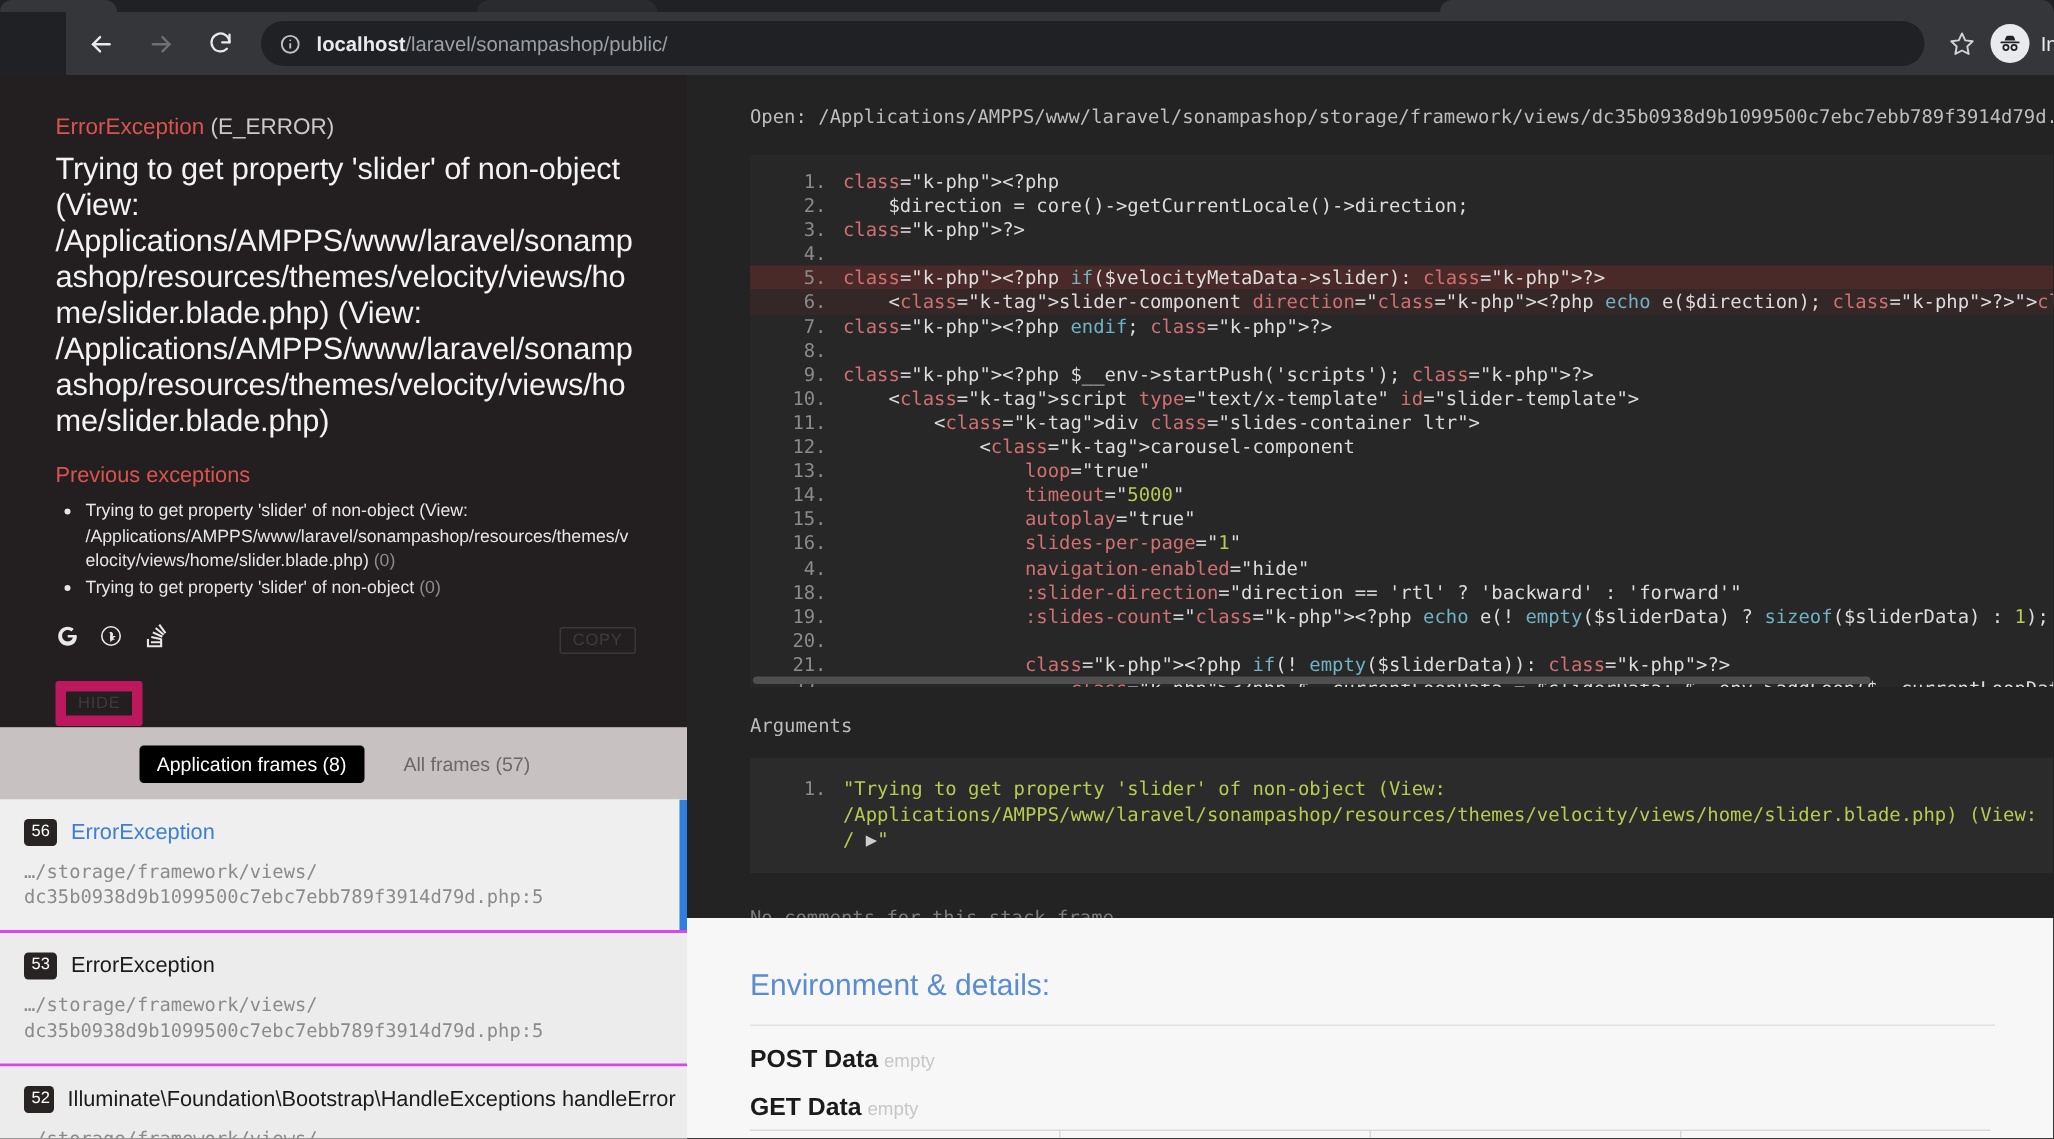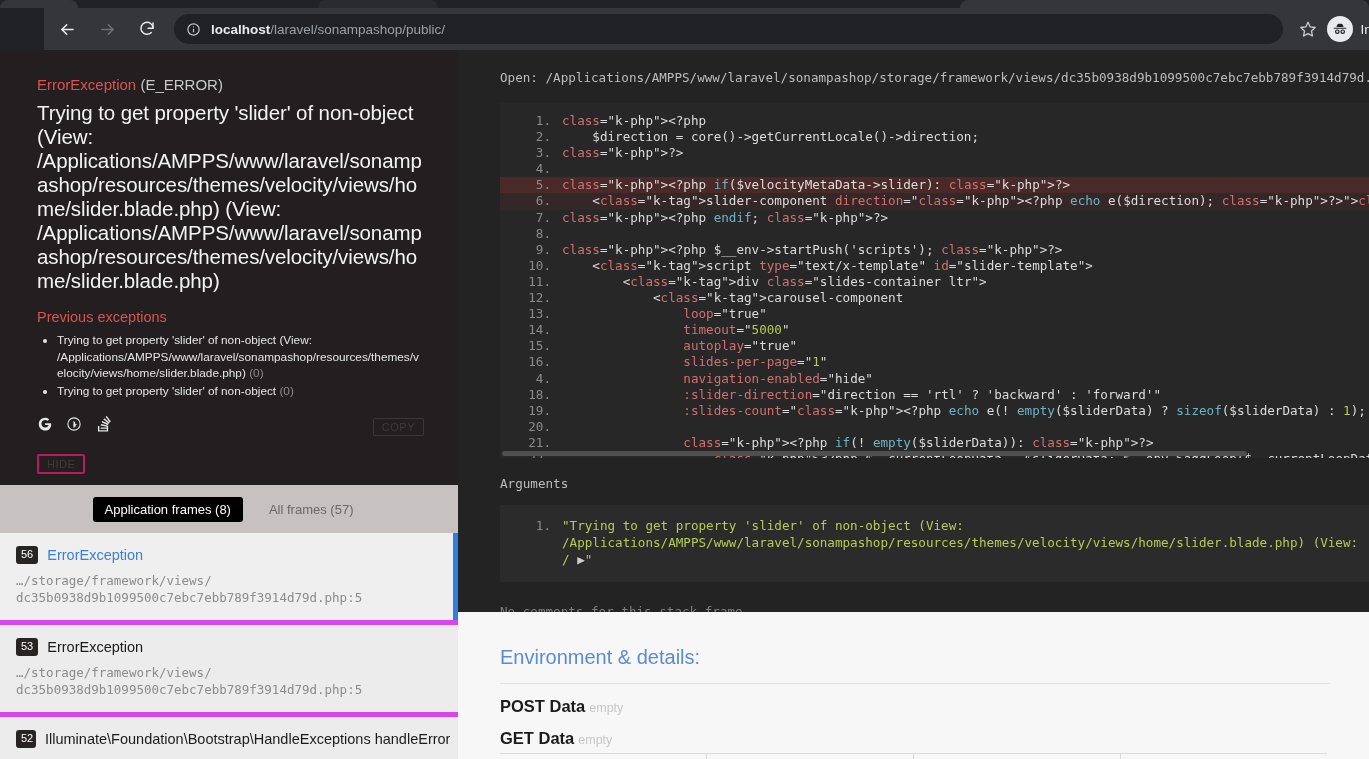--- a/index.html
+++ b/index.html
@@ -97,42 +97,42 @@
     margin-top: 16px; display: flex; align-items: center; gap: 13px; position: relative;
   }
   .icon-row .mini-ic { color: #e8e8e8; display: flex; align-items: center; cursor: pointer; }
   .copy-btn {
     position: absolute; right: -2px; top: 2px;
     border: 1px solid #3b3738; color: #3f3b3c; background: transparent;
     font-size: 11px; letter-spacing: 0.5px; padding: 2px 8px; border-radius: 2px;
     cursor: pointer; font-family: "Liberation Sans", sans-serif;
   }
   .hide-btn {
-    margin-top: 22px; border: 2px solid #be185d; color: #3f3b3c; background: transparent;
+    margin-top: 22px; border: 7px solid #be185d; color: #3f3b3c; background: transparent;
     font-size: 11px; letter-spacing: 0.5px; padding: 2px 8px; border-radius: 2px;
     cursor: pointer; font-family: "Liberation Sans", sans-serif;
   }
 
   
   #frames-panel {
     position: absolute; left: 0; top: 435px; width: 458px; height: 274px;
     background: #e9e9e9;
   }
   #frames-tabs {
     height: 48px; background: #c7c1c1; display: flex; align-items: center;
     justify-content: center; gap: 14px;
   }
   .frames-tab {
     font-size: 13px; color: #6d6767; padding: 5px 12px; border-radius: 3px; cursor: pointer;
   }
   .frames-tab.active { background: #000000; color: #ffffff; }
   #frames-list { height: 226px; overflow: hidden; background: #ececec; }
   .frame-row {
     position: relative; padding: 13px 16px 14px 16px;
-    border-bottom: 5px solid #d946ef; background: #ececec; cursor: pointer;
+    border-bottom: 2px solid #d946ef; background: #ececec; cursor: pointer;
   }
   .frame-row.active { background: #efefef; }
   .frame-row.active:after {
     content: ""; position: absolute; right: 0; top: 0; bottom: 0; width: 5px;
     background: #2f7fe0;
   }
   .frame-head { display: flex; align-items: center; gap: 9px; }
   .frame-num {
     background: #282424; color: #fff; font-size: 11px; line-height: 1;
     padding: 3px 5px 4px 5px; border-radius: 3px; min-width: 20px; text-align: center;

